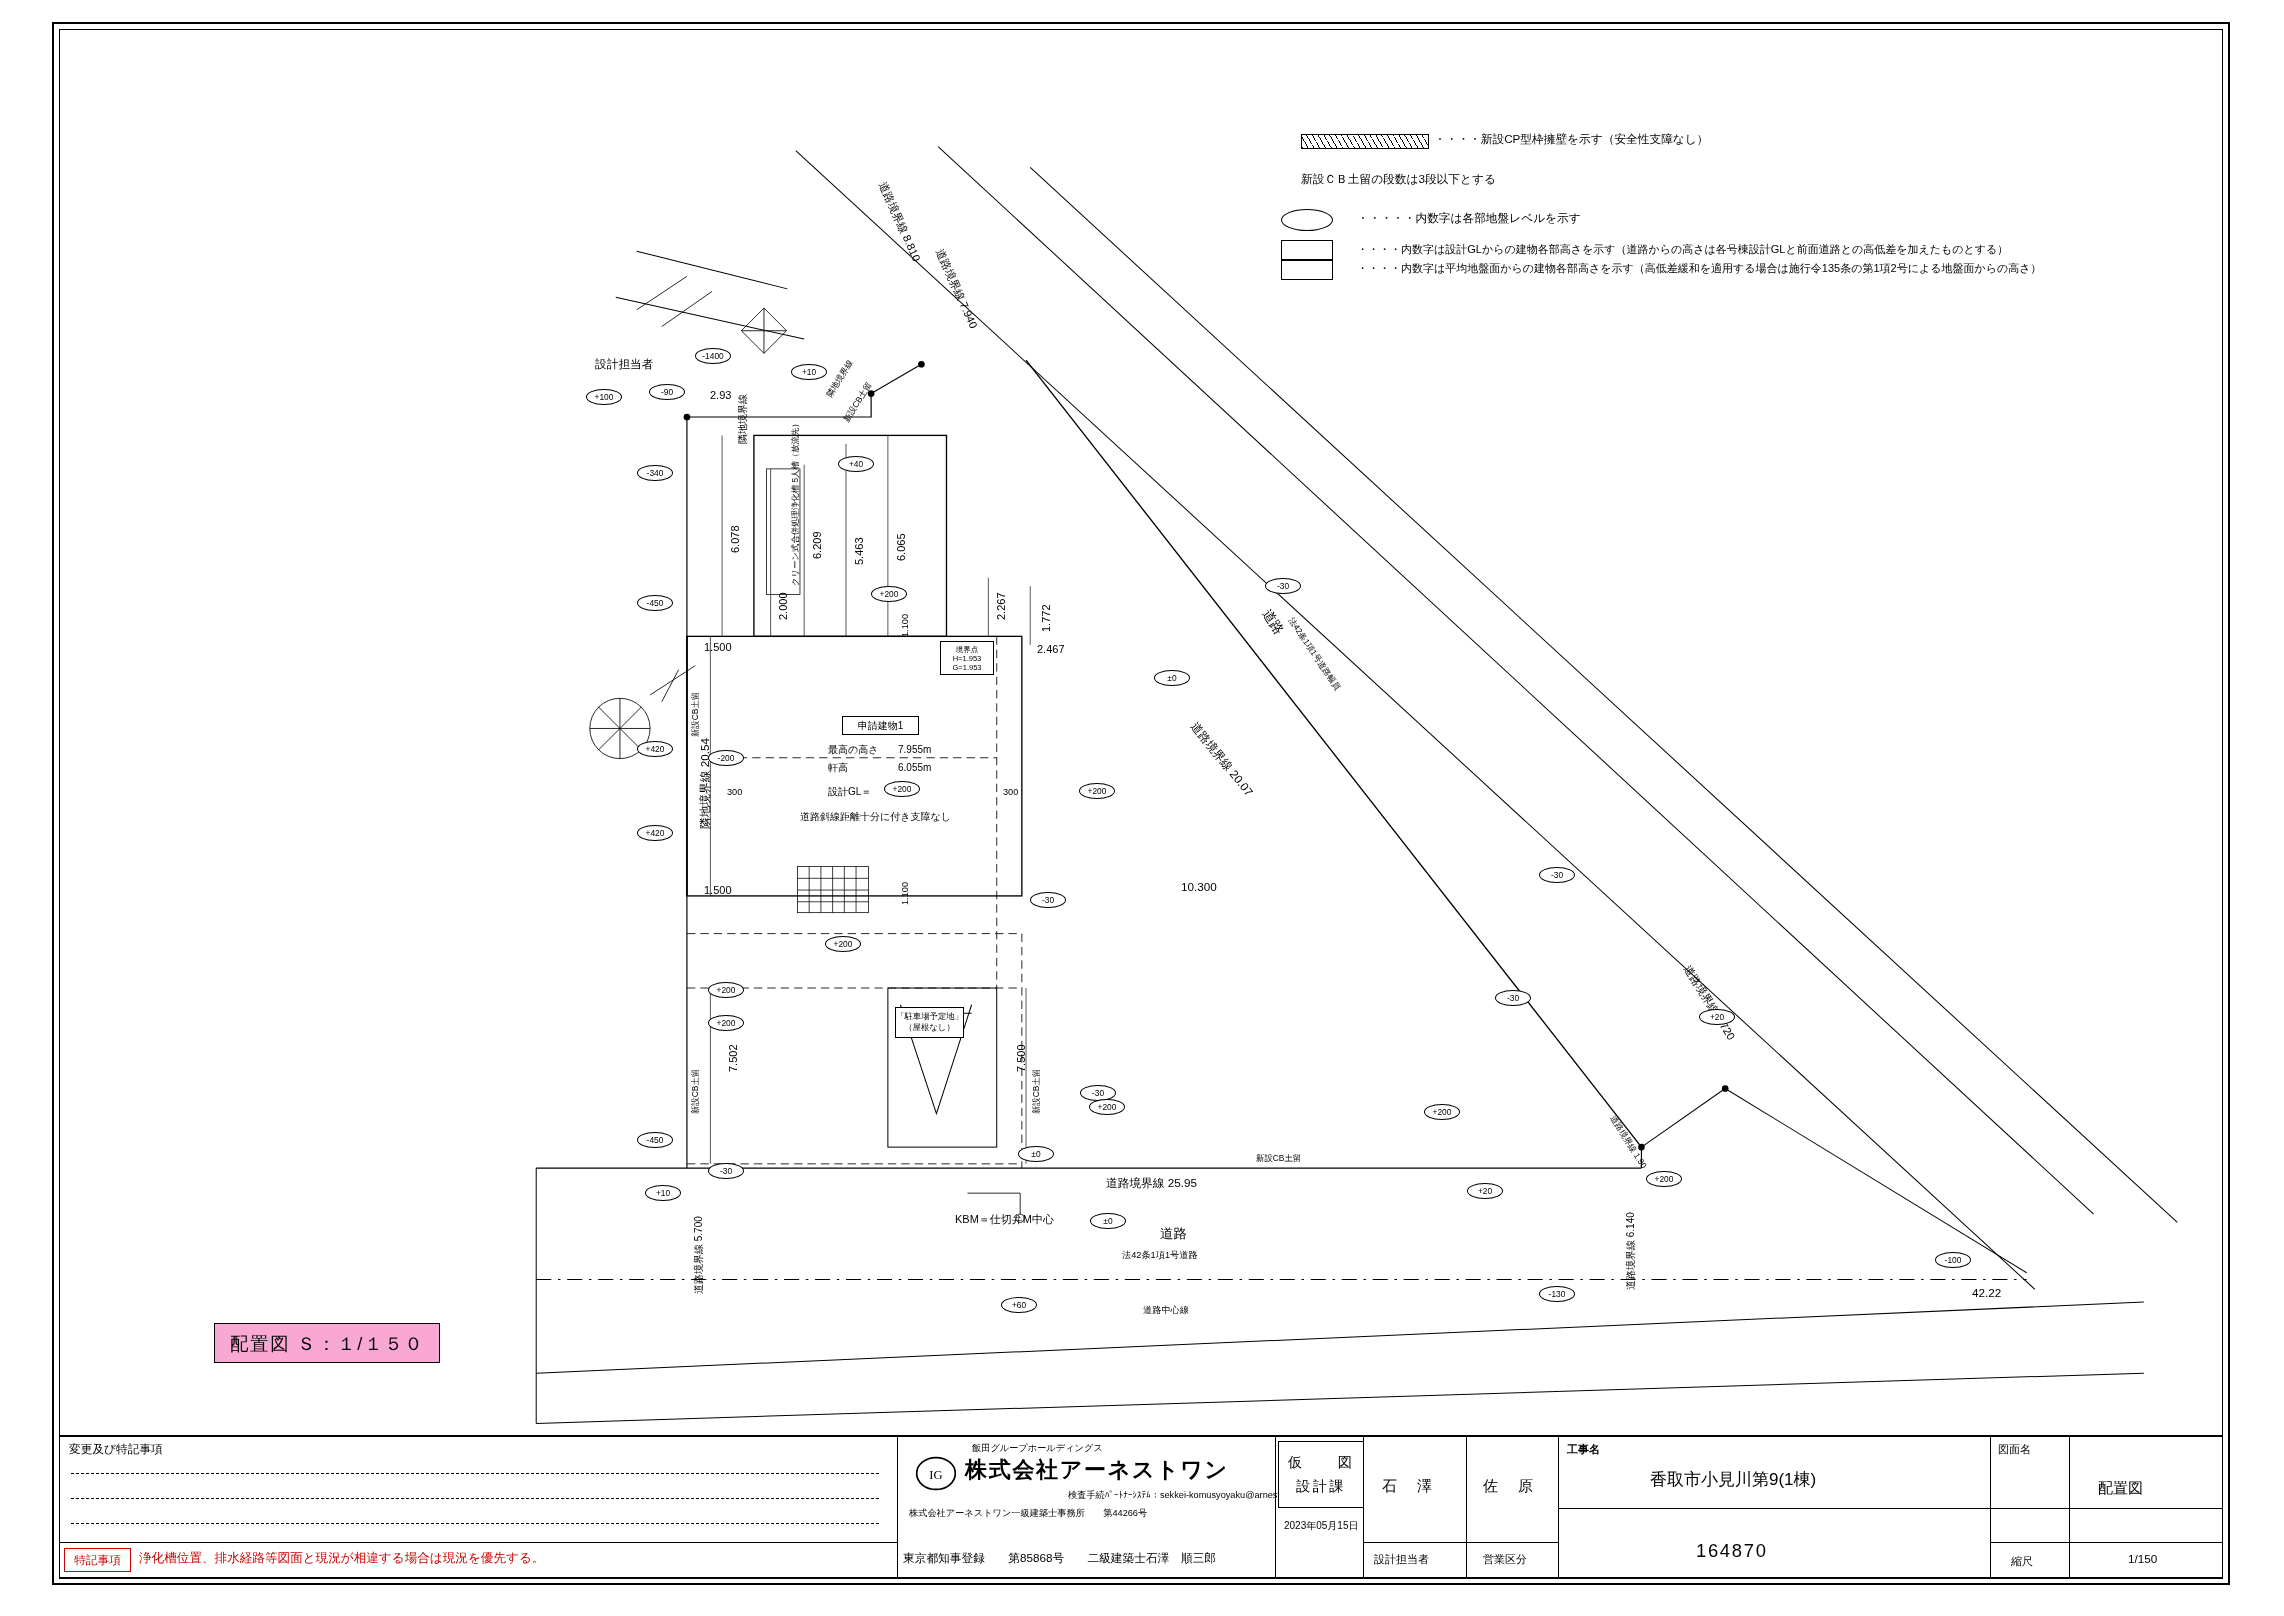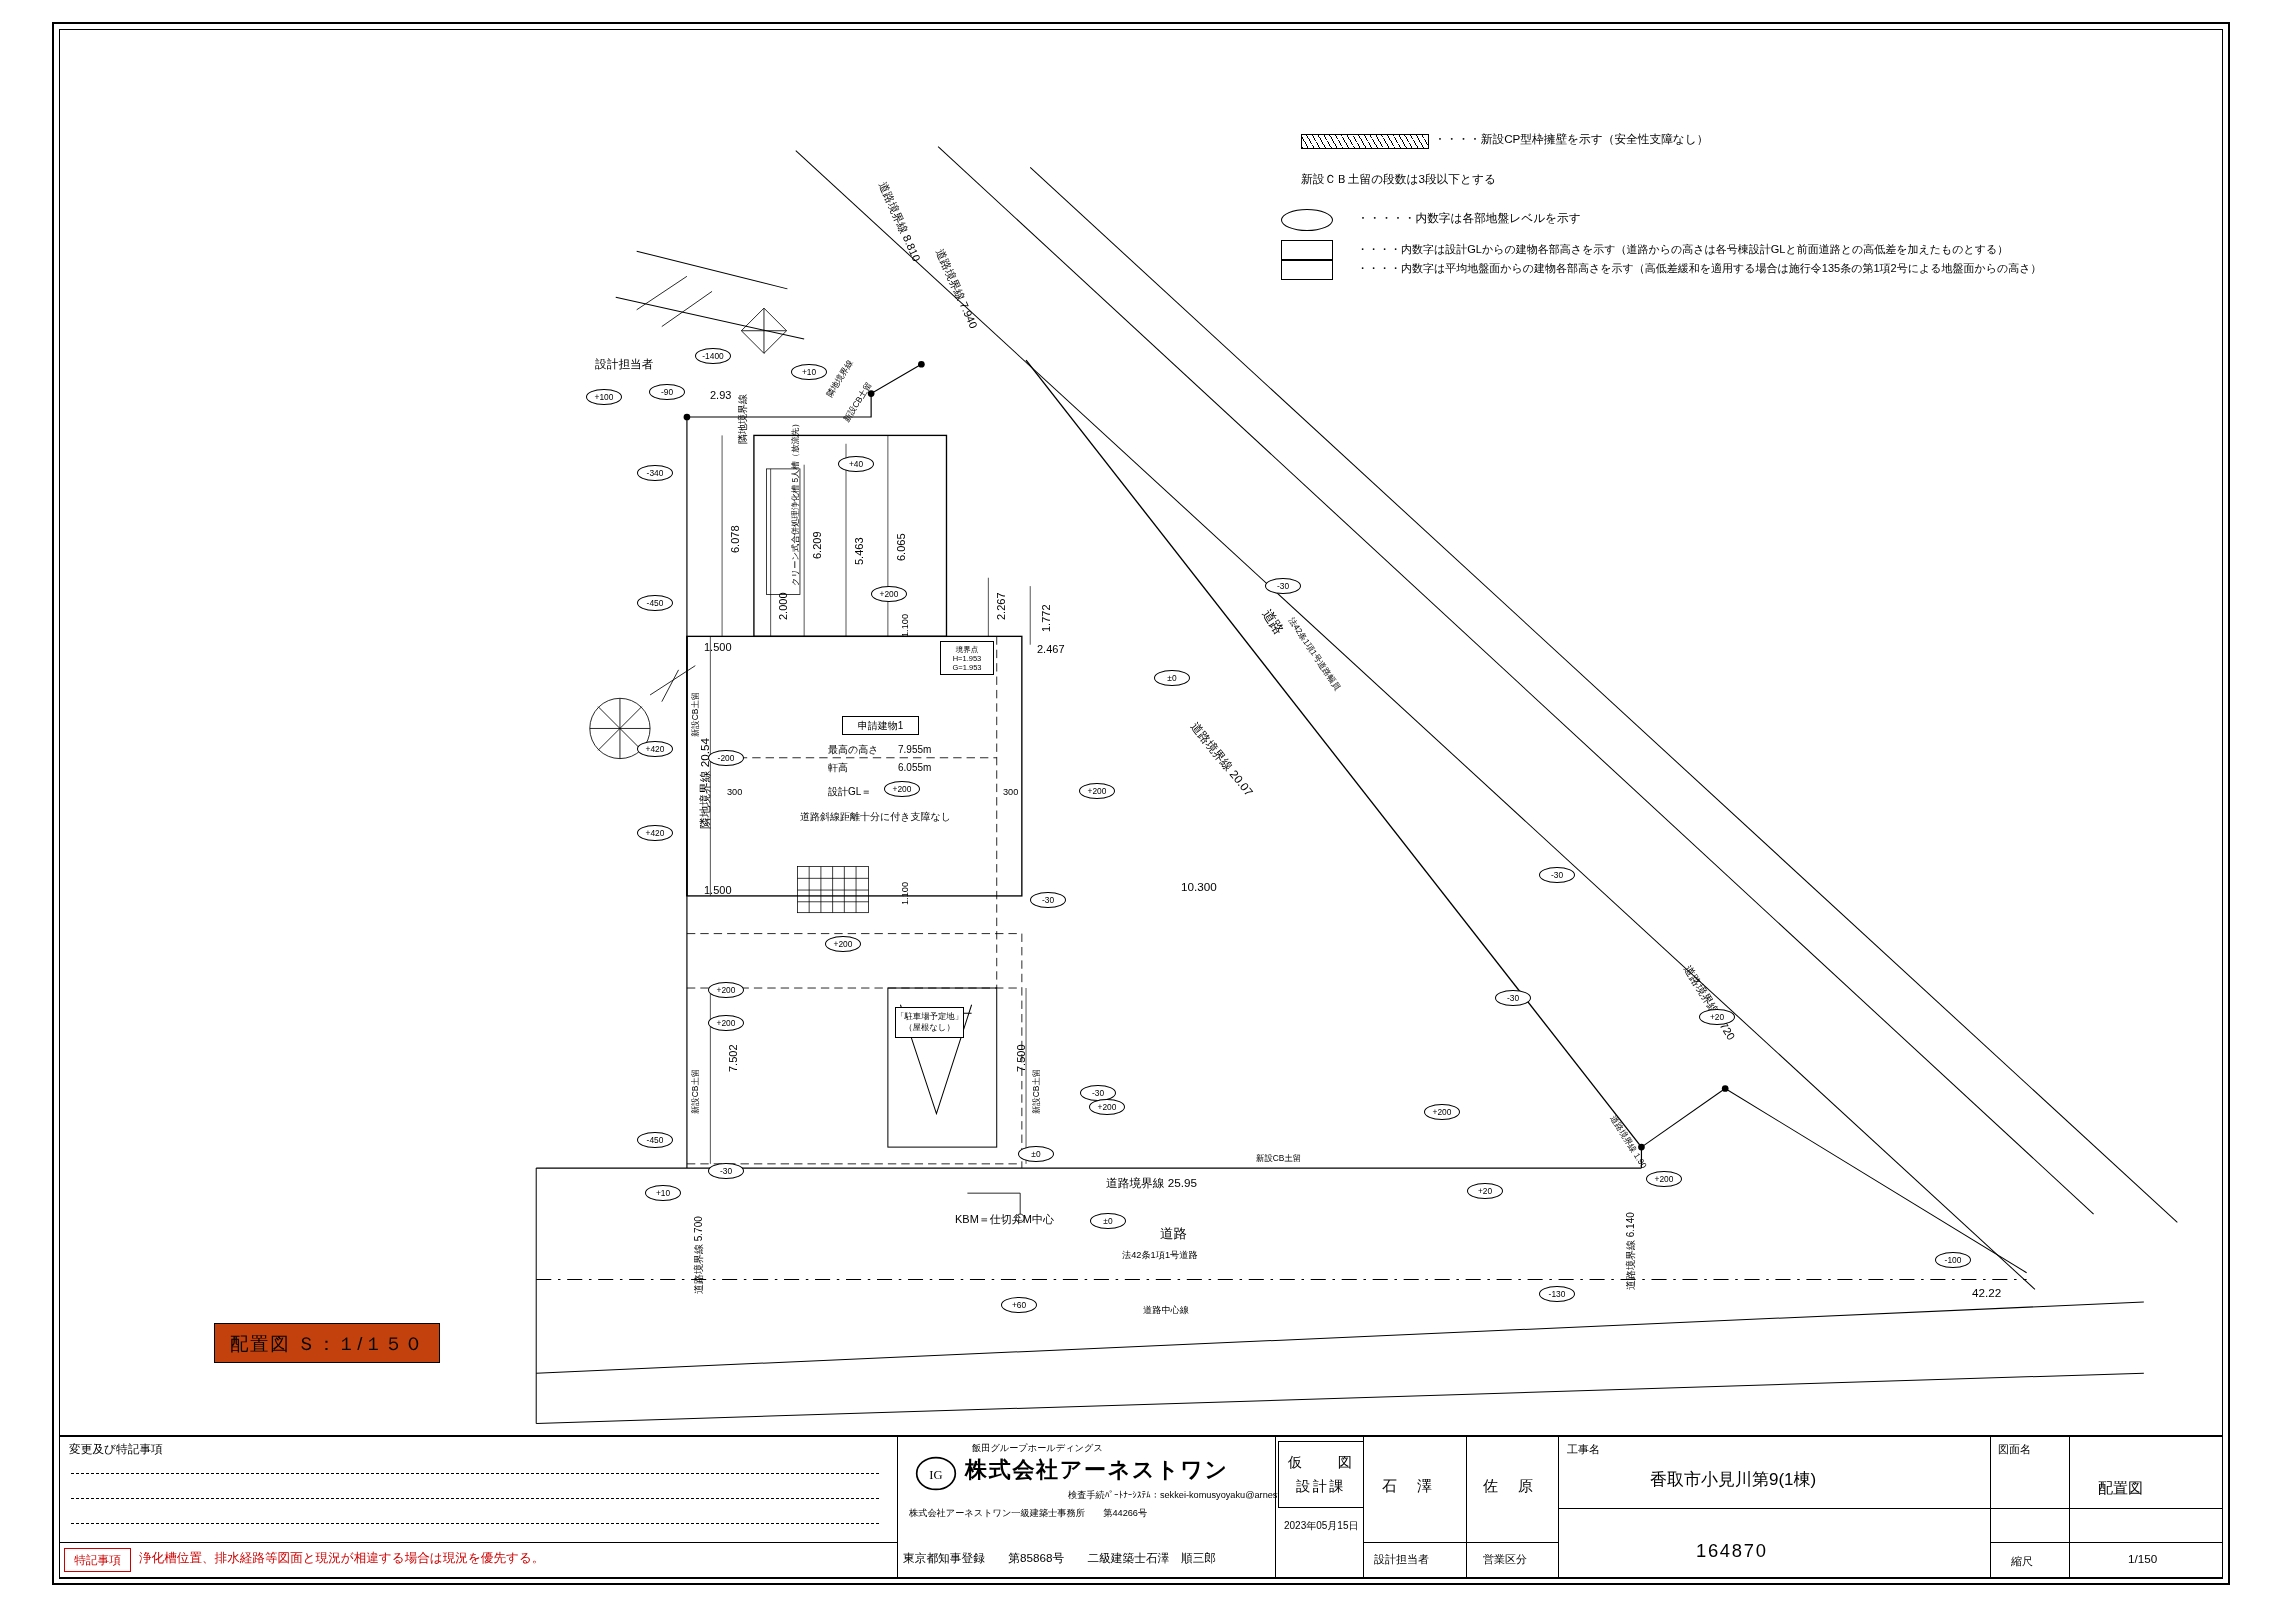--- a/index.html
+++ b/index.html
@@ -24,21 +24,21 @@
   .t26{font-size:22px;}
   .lvl{position:absolute;border:0.8px solid #000;border-radius:50%;background:#fff;display:flex;align-items:center;justify-content:center;font-size:8.4px;color:#000;height:14.2px;width:34px;}
   .bx{position:absolute;border:0.8px solid #000;background:#fff;display:flex;align-items:center;justify-content:center;font-size:8.4px;}
   .rot90{transform-origin:0 0;transform:rotate(-90deg);}
   svg{position:absolute;left:0;top:0;overflow:visible;}
   
   #tb{position:absolute;left:59px;top:1435px;width:2164px;height:143px;border-top:0.8px solid #000;box-sizing:border-box;}
   .redtxt{color:#cc0000;}
   .hatchbox{position:absolute;width:126px;height:13.4px;border:0.8px solid #000;
     background:repeating-linear-gradient(60deg,#000 0 0.8px,#fff 0.8px 5px);}
-  #scalebox{position:absolute;border:1.3px solid #000;padding:6.7px 15px;font-size:18.4px;letter-spacing:1.7px;background:#c2410c;}
+  #scalebox{position:absolute;border:1.3px solid #000;padding:6.7px 15px;font-size:18.4px;letter-spacing:1.7px;background:#f9a8d4;}
 </style>
 </head>
 <body>
 
 <div id="sheet">
 
   <div id="frame-outer"></div>
   <div id="frame-inner"></div>
 
   <div>
@@ -329,21 +329,21 @@
       <span style="font-size:14.2px;letter-spacing:2.5px;">仮　　図</span>
       <span style="font-size:14.2px;letter-spacing:2.5px;margin-top:5px;">設計課</span>
     </div>
     <div class="txt t12" style="left:1225px;top:84px;">2023年05月15日</div>
     <div class="txt t13" style="left:1315px;top:117px;">設計担当者</div>
     <div class="txt t13" style="left:1424px;top:117px;">営業区分</div>
 
     <div class="txt t18" style="left:1323px;top:42px;letter-spacing:2.5px;">石　澤</div>
     <div class="txt t18" style="left:1424px;top:42px;letter-spacing:2.5px;">佐　原</div>
 
-    <div class="txt t13" style="left:1508px;top:6.7px;">工事名</div>
+    <div class="txt t13" style="left:1508px;top:6.7px;font-weight:bold;">工事名</div>
     <div class="txt t20" style="left:1591px;top:35px;">香取市小見川第9(1棟)</div>
     <div class="txt t22" style="left:1637px;top:105px;letter-spacing:1.7px;">164870</div>
 
     <div class="txt t13" style="left:1939px;top:6.7px;">図面名</div>
     <div class="txt t18" style="left:2039px;top:44px;">配置図</div>
     <div class="txt t13" style="left:1952px;top:119px;">縮尺</div>
     <div class="txt t14" style="left:2069px;top:117px;">1/150</div>
   </div>
 
 </div>

